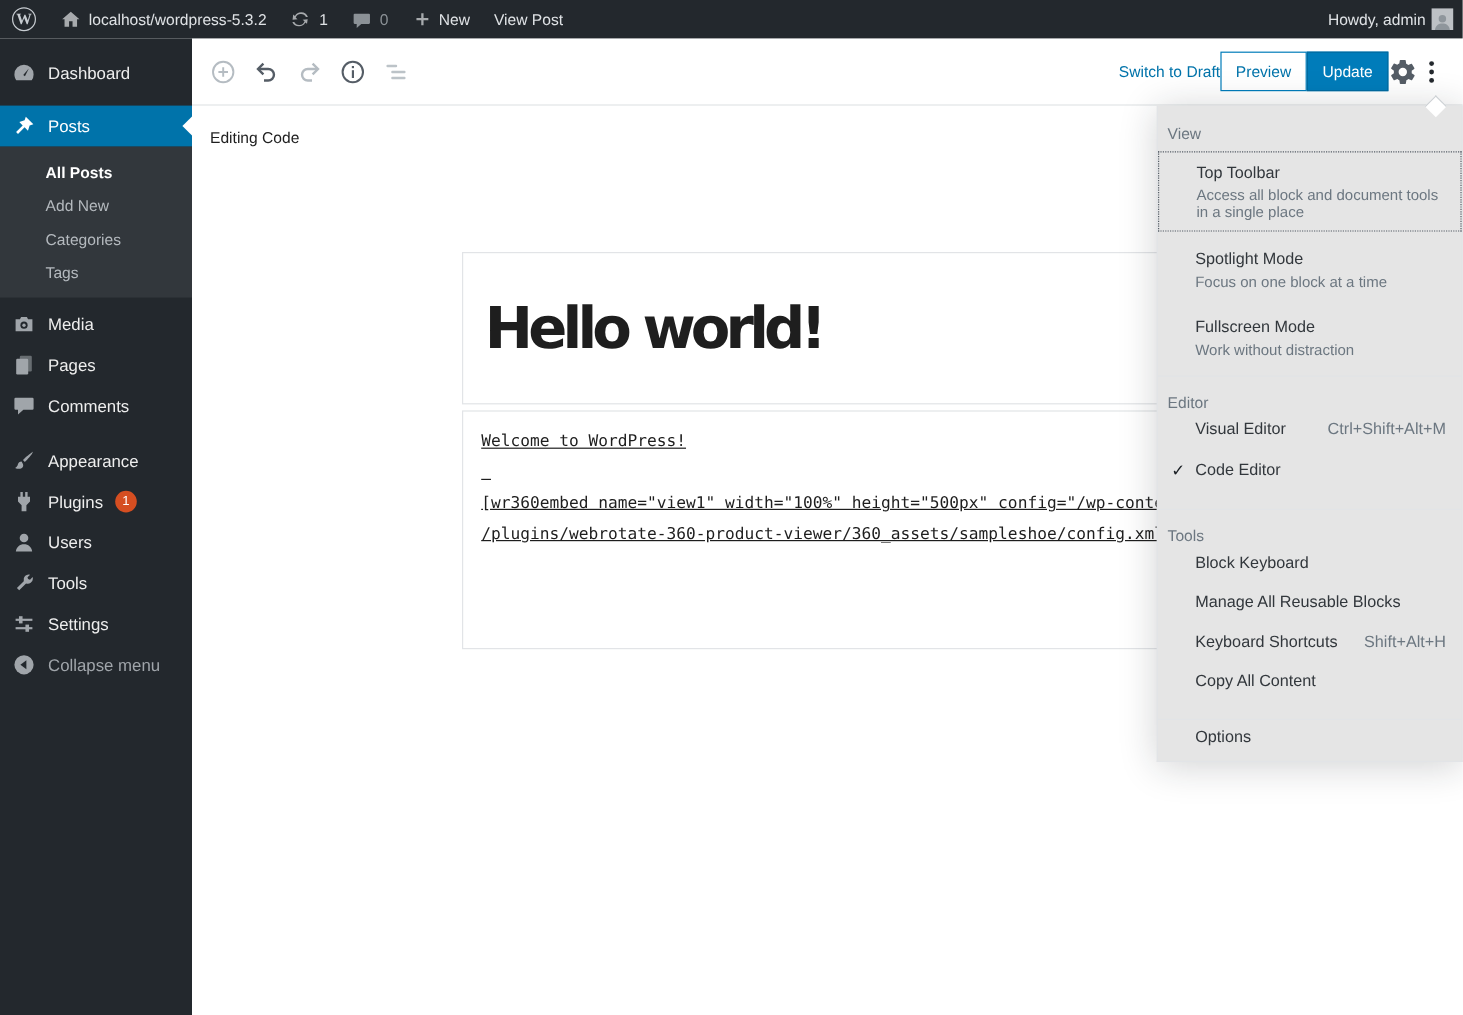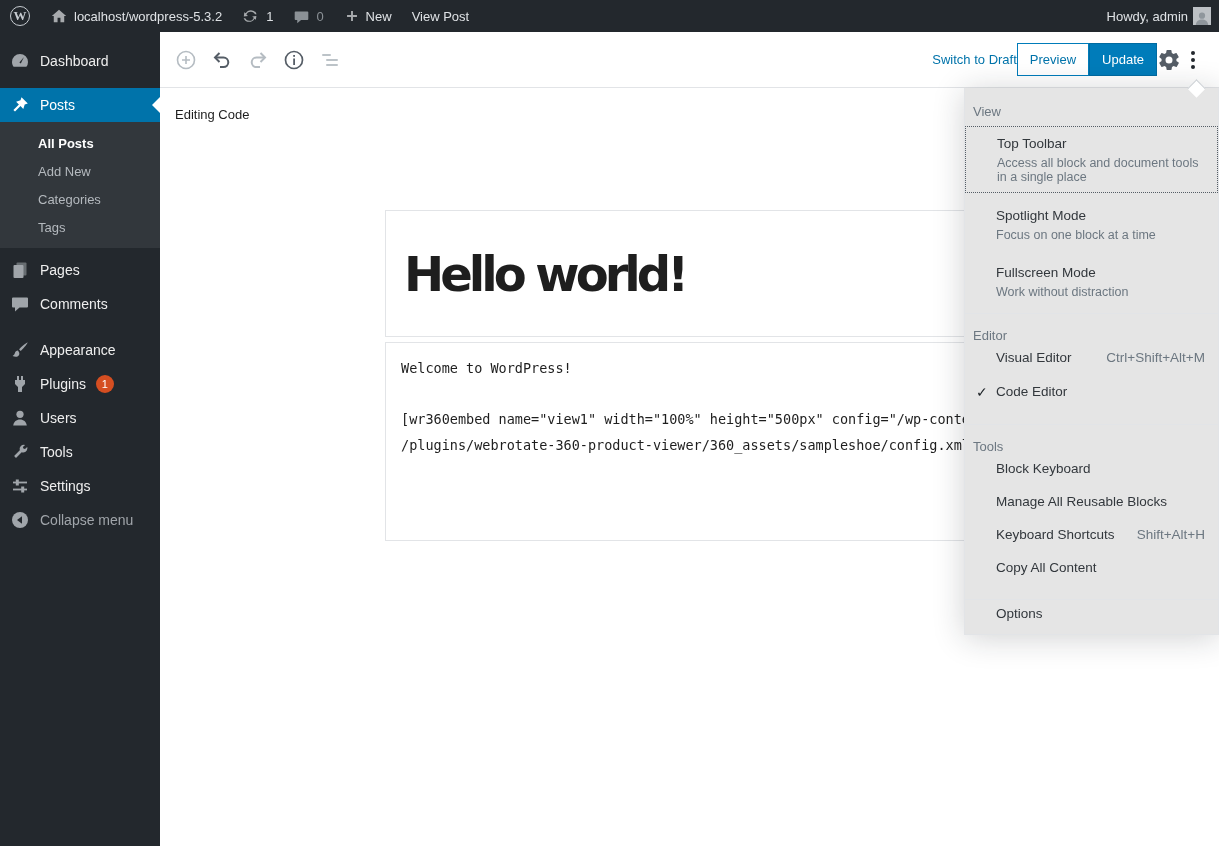--- a/index.html
+++ b/index.html
@@ -59,21 +59,21 @@
   
   .canvas { position:absolute; left:160px; top:89px; width:1059px; height:757px; background:#fff; }
   .mode-label { position:absolute; left:15px; top:18px; font-size:13px; color:#1e1e1e; }
   .title-box { position:absolute; left:385px; top:210px; width:609px; height:127px;
     border:1px solid #e2e4e7; background:#fff; display:flex; align-items:center; overflow:hidden; }
   .post-title { padding-left:18px; font-family:"DejaVu Sans", sans-serif; font-weight:bold;
     font-size:48px; letter-spacing:-4px; color:#1e1e1e; white-space:nowrap; }
   .code-box { position:absolute; left:385px; top:342px; width:609px; height:199px;
     border:1px solid #e2e4e7; background:#fff; padding:13px 0 0 15px; overflow:hidden; }
   .code-line { font-family:"DejaVu Sans Mono","Liberation Mono",monospace; font-size:13.5px;
-    line-height:25.5px; color:#1e1e1e; white-space:pre; }
+    line-height:25.5px; color:#1e1e1e; white-space:pre;text-decoration:underline; }
 
   
   .caret { position:absolute; left:1190px; top:82px; width:13px; height:13px; background:#fff;
     border-left:1px solid #ccd0d4; border-top:1px solid #ccd0d4; transform:rotate(45deg); z-index:61; }
   .dropdown { position:absolute; left:964px; top:88px; width:255px; height:547px; background:#e5e5e5;
     border:1px solid #e2e4e7; border-top:none;
     box-shadow:0 3px 30px rgba(25,30,35,.2); z-index:60; padding-top:8px; }
   .dd-label { padding:8px 8px 6px 8px; line-height:16px; font-size:13px; color:#6c7781; }
   .dd-item { padding:8px 14px 8px 31px; cursor:pointer; }
   .dd-item .dd-title { font-size:13.5px; color:#32373c; line-height:18px; }
@@ -170,20 +170,30 @@
 
   <div class="submenu">
     <div class="submenu-item current">All Posts</div>
     <div class="submenu-item">Add New</div>
     <div class="submenu-item">Categories</div>
     <div class="submenu-item">Tags</div>
   </div>
 
   <div class="spacer5"></div>
 
+  <div class="menu-item">
+    <span class="mi-icon">
+      <svg viewBox="0 0 20 20" width="20" height="20">
+          <path fill="currentColor" d="M3 6h3.6l1-1.8h4.8l1 1.8H17v10H3z"></path>
+          <circle cx="10" cy="11" r="3" fill="#23282d"></circle>
+          <circle cx="10" cy="11" r="1.4" fill="currentColor"></circle>
+        </svg>
+    </span>
+    <span>Media</span>
+  </div>
 
   <div class="menu-item">
     <span class="mi-icon">
       <svg viewBox="0 0 20 20" width="20" height="20">
           <rect x="6.5" y="2.5" width="10" height="13" rx="1" fill="currentColor" opacity="0.55"></rect>
           <rect x="3.5" y="5" width="10" height="13" rx="1" fill="currentColor"></rect>
         </svg>
     </span>
     <span>Pages</span>
   </div>

